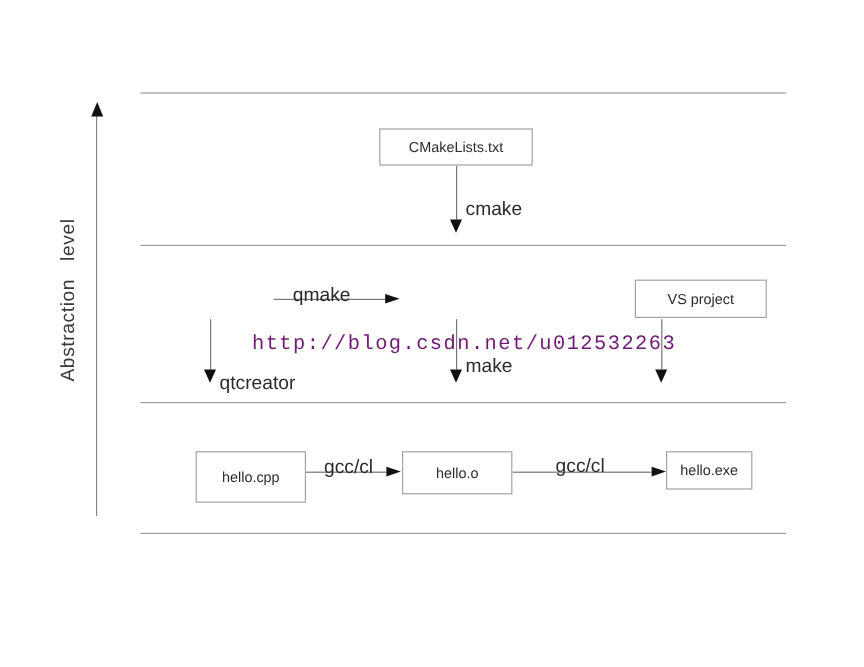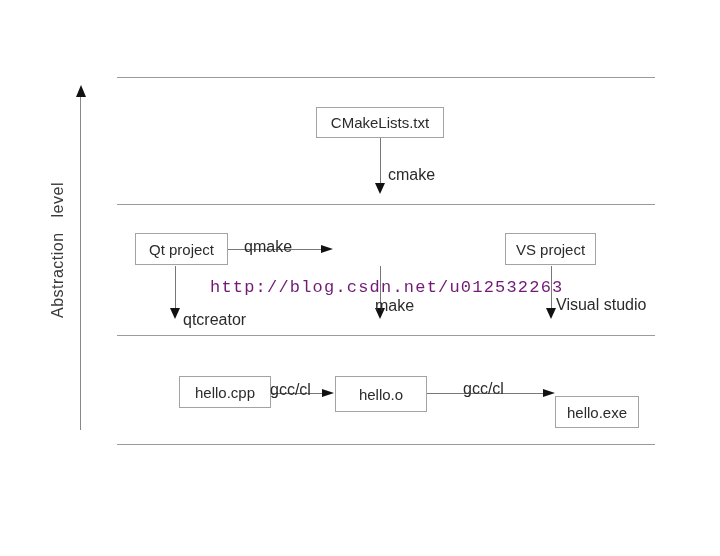--- a/index.html
+++ b/index.html
@@ -1,20 +1,20 @@
 <!DOCTYPE html>
 <html><head>
 <meta charset="utf-8">
 <style>
   html,body{margin:0;padding:0;background:#fff;}
   .canvas{position:relative;width:720px;height:556px;background:#fff;overflow:hidden;
           font-family:"Liberation Sans",sans-serif;color:#2b2b2b;}
   .level-line{position:absolute;left:117px;width:538px;height:1px;background:#9b9b9b;}
   .node{position:absolute;box-sizing:border-box;border:1px solid #a3a3a3;background:#fff;
-        display:flex;align-items:center;justify-content:center;font-size:15px;color:#2b2b2b;
+        display:flex;align-items:center;justify-content:center;font-size:12px;color:#2b2b2b;
         white-space:nowrap;z-index:3;}
   .vstem{position:absolute;width:1px;background:#777;z-index:2;}
   .hstem{position:absolute;height:1px;background:#777;z-index:2;}
   .head-down{position:absolute;width:0;height:0;border-left:5px solid transparent;
              border-right:5px solid transparent;border-top:11px solid #111;z-index:2;}
   .head-up{position:absolute;width:0;height:0;border-left:5px solid transparent;
            border-right:5px solid transparent;border-bottom:12px solid #111;z-index:2;}
   .head-right{position:absolute;width:0;height:0;border-top:4px solid transparent;
               border-bottom:4px solid transparent;border-left:12px solid #111;z-index:2;}
   .elabel{position:absolute;font-size:16px;color:#2b2b2b;white-space:nowrap;z-index:3;margin-top:11px;}
@@ -37,55 +37,51 @@
   <div class="level-line" style="top:335px"></div>
   <div class="level-line" style="top:444px"></div>
 
   <div class="head-up" style="left:76px;top:85px"></div>
   <div class="axis-line"></div>
   <div class="axis-label">Abstraction level</div>
 
   <div class="node" style="left:316px;top:107px;width:128px;height:31px">
     <span>CMakeLists.txt</span>
   </div>
-  <div class="node" style="left:135px;top:233px;width:93px;height:32px">
-    <span>Qt project</span>
-  </div>
-  <div class="node" style="left:505px;top:233px;width:91px;height:32px">
+  <div class="node" style="left:529px;top:233px;width:110px;height:32px">
     <span>VS project</span>
   </div>
-  <div class="node" style="left:179px;top:376px;width:92px;height:32px">
+  <div class="node" style="left:163px;top:376px;width:92px;height:43px">
     <span>hello.cpp</span>
   </div>
   <div class="node" style="left:335px;top:376px;width:92px;height:36px">
     <span>hello.o</span>
   </div>
-  <div class="node" style="left:555px;top:396px;width:84px;height:32px">
+  <div class="node" style="left:555px;top:376px;width:72px;height:32px">
     <span>hello.exe</span>
   </div>
 
   <div class="vstem" style="left:380px;top:138px;height:45px"></div>
   <div class="head-down" style="left:375px;top:183px"></div>
   <div class="elabel" style="left:388px;top:155px">cmake</div>
 
   <div class="hstem" style="left:228px;top:249px;width:94px"></div>
   <div class="head-right" style="left:321px;top:245px"></div>
   <div class="elabel center" style="left:244px;top:227px;width:58px">qmake</div>
 
   <div class="vstem" style="left:175px;top:266px;height:42px"></div>
   <div class="head-down" style="left:170px;top:308px"></div>
   <div class="elabel" style="left:183px;top:300px">qtcreator</div>
 
   <div class="vstem" style="left:380px;top:266px;height:42px"></div>
   <div class="head-down" style="left:375px;top:308px"></div>
-  <div class="elabel" style="left:375px;top:286px">make</div>
+  <div class="elabel" style="left:388px;top:286px">make</div>
 
   <div class="vstem" style="left:551px;top:266px;height:42px"></div>
   <div class="head-down" style="left:546px;top:308px"></div>
-  <div class="elabel" style="left:556px;top:285px">Visual studio</div>
 
   <div class="hstem" style="left:255px;top:393px;width:67px"></div>
   <div class="head-right" style="left:322px;top:389px"></div>
   <div class="elabel center" style="left:270px;top:370px;width:56px">gcc/cl</div>
 
   <div class="hstem" style="left:427px;top:393px;width:116px"></div>
   <div class="head-right" style="left:543px;top:389px"></div>
   <div class="elabel center" style="left:463px;top:369px;width:56px">gcc/cl</div>
 
 </div>

